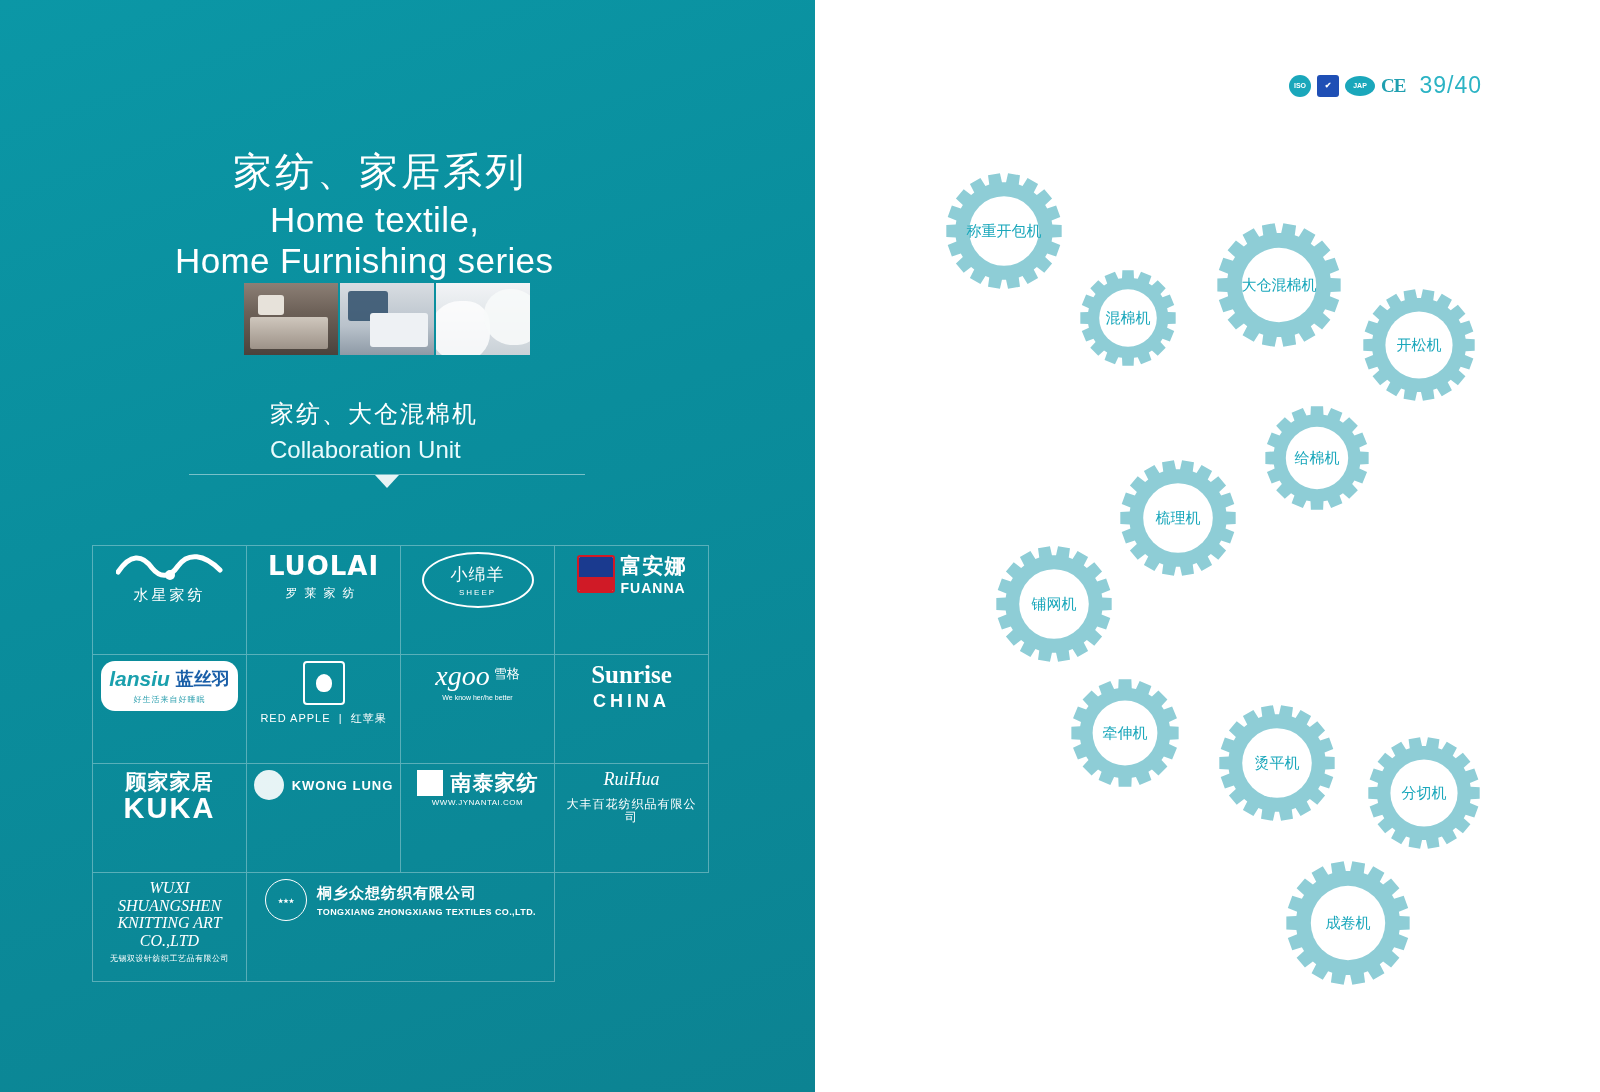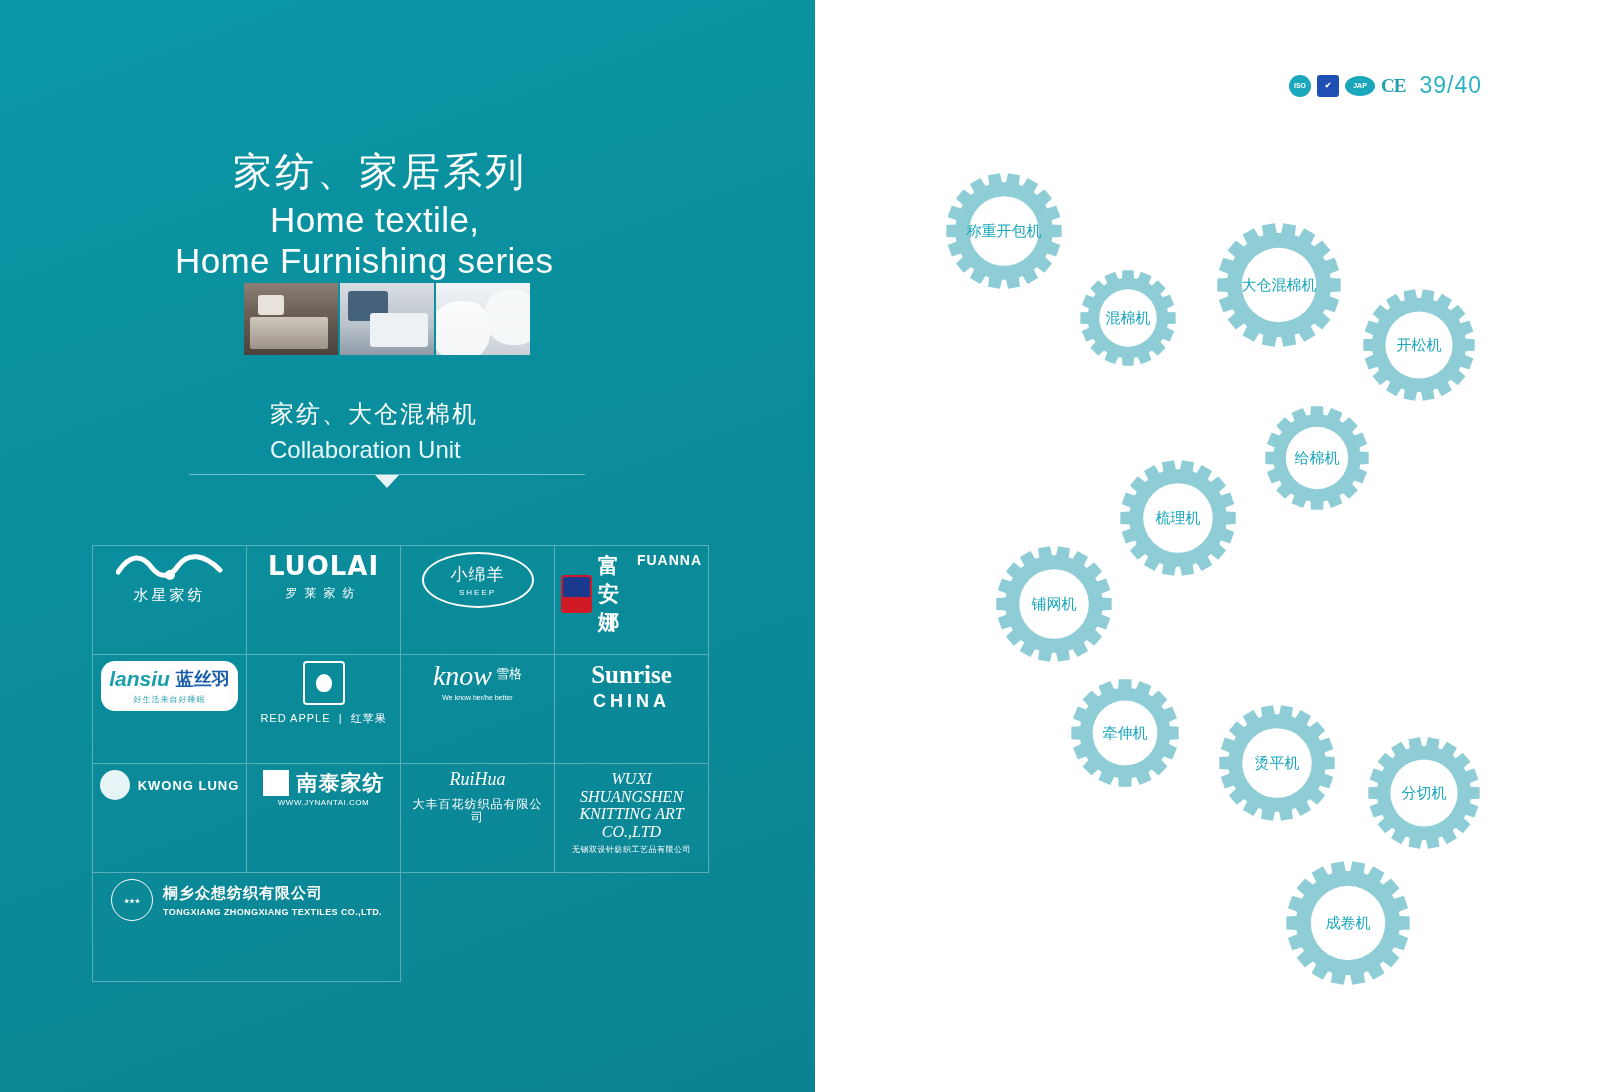--- a/index.html
+++ b/index.html
@@ -262,21 +262,21 @@
   .fuanna-badge::before {
     content:"";
     position:absolute; left:0; top:0; right:0; height:60%;
     background:#1a3a8f;
   }
   .fuanna-badge::after {
     content:"";
     position:absolute; left:0; bottom:0; right:0; height:40%;
     background:#d01a26;
   }
-  .fuanna-text { display:flex; flex-direction: row; align-items:flex-start; }
+  .fuanna-text { display:flex; flex-direction: column; align-items:flex-start; }
   .fuanna-cn { color:#ffffff; font-size: 21px; letter-spacing: 1px; font-weight:700; }
   .fuanna-en { color:#ffffff; font-size: 14px; letter-spacing: 1px; font-weight:700; }
   
   .lansiu-box { background:#ffffff; padding: 6px 8px; border-radius:14px; display:flex; flex-direction:column; align-items:center; }
   .lansiu-row { display:flex; align-items:center; gap:6px; }
   .lansiu-en { color:#1aa0ad; font-size: 21px; font-style: italic; font-weight:700; }
   .lansiu-cn { color:#1a5fa8; font-size: 18px; font-weight:700; }
   .lansiu-sub { color:#2b9fae; font-size: 8px; margin-top:3px; letter-spacing:1px; }
   
   .lq-box { background:#ffffff; padding: 5px 8px; border-radius:2px; display:flex; align-items:center; gap:6px; }
@@ -481,34 +481,40 @@
             <span>RED APPLE</span>
             <span>&nbsp;|&nbsp;</span>
             <span>红苹果</span>
           </div>
         </div>
       </div>
 
       <div class="logo-cell">
         <div class="logo-inner">
           <div class="xgoo-row">
-            <span class="xgoo-en">know</span>
+            <span class="xgoo-en">xgoo</span>
             <span class="xgoo-cn">雪格</span>
           </div>
           <div class="xgoo-sub">We know her/he better</div>
         </div>
       </div>
 
       <div class="logo-cell">
         <div class="logo-inner">
           <div class="sunrise-en">Sunrise</div>
           <div class="sunrise-cn">CHINA</div>
         </div>
       </div>
 
+      <div class="logo-cell">
+        <div class="logo-inner">
+          <div class="kuka-cn">顾家家居</div>
+          <div class="kuka-en">KUKA</div>
+        </div>
+      </div>
 
       <div class="logo-cell">
         <div class="kl-row">
           <div class="kl-mark"></div>
           <div class="kl-en">KWONG LUNG</div>
         </div>
       </div>
 
       <div class="logo-cell">
         <div class="logo-inner">

